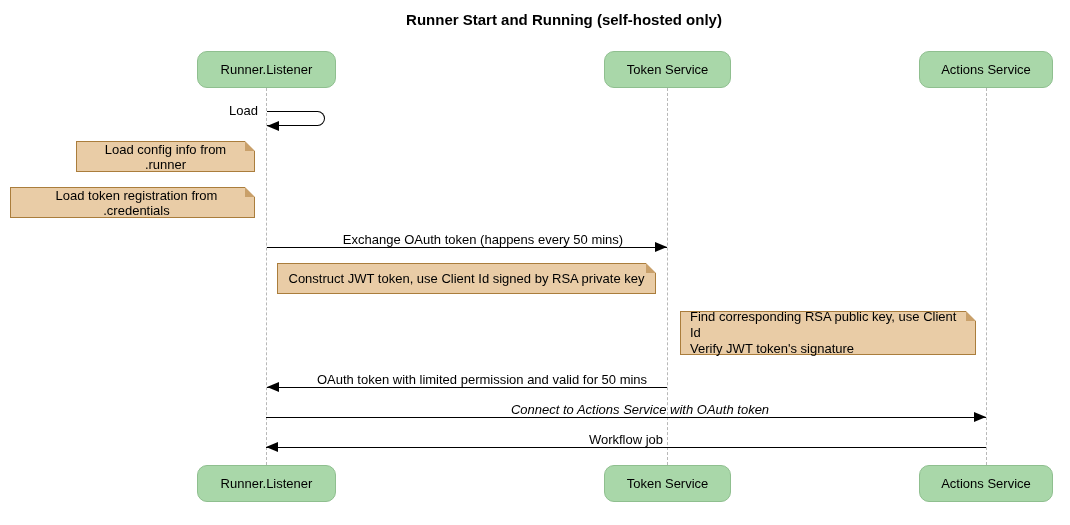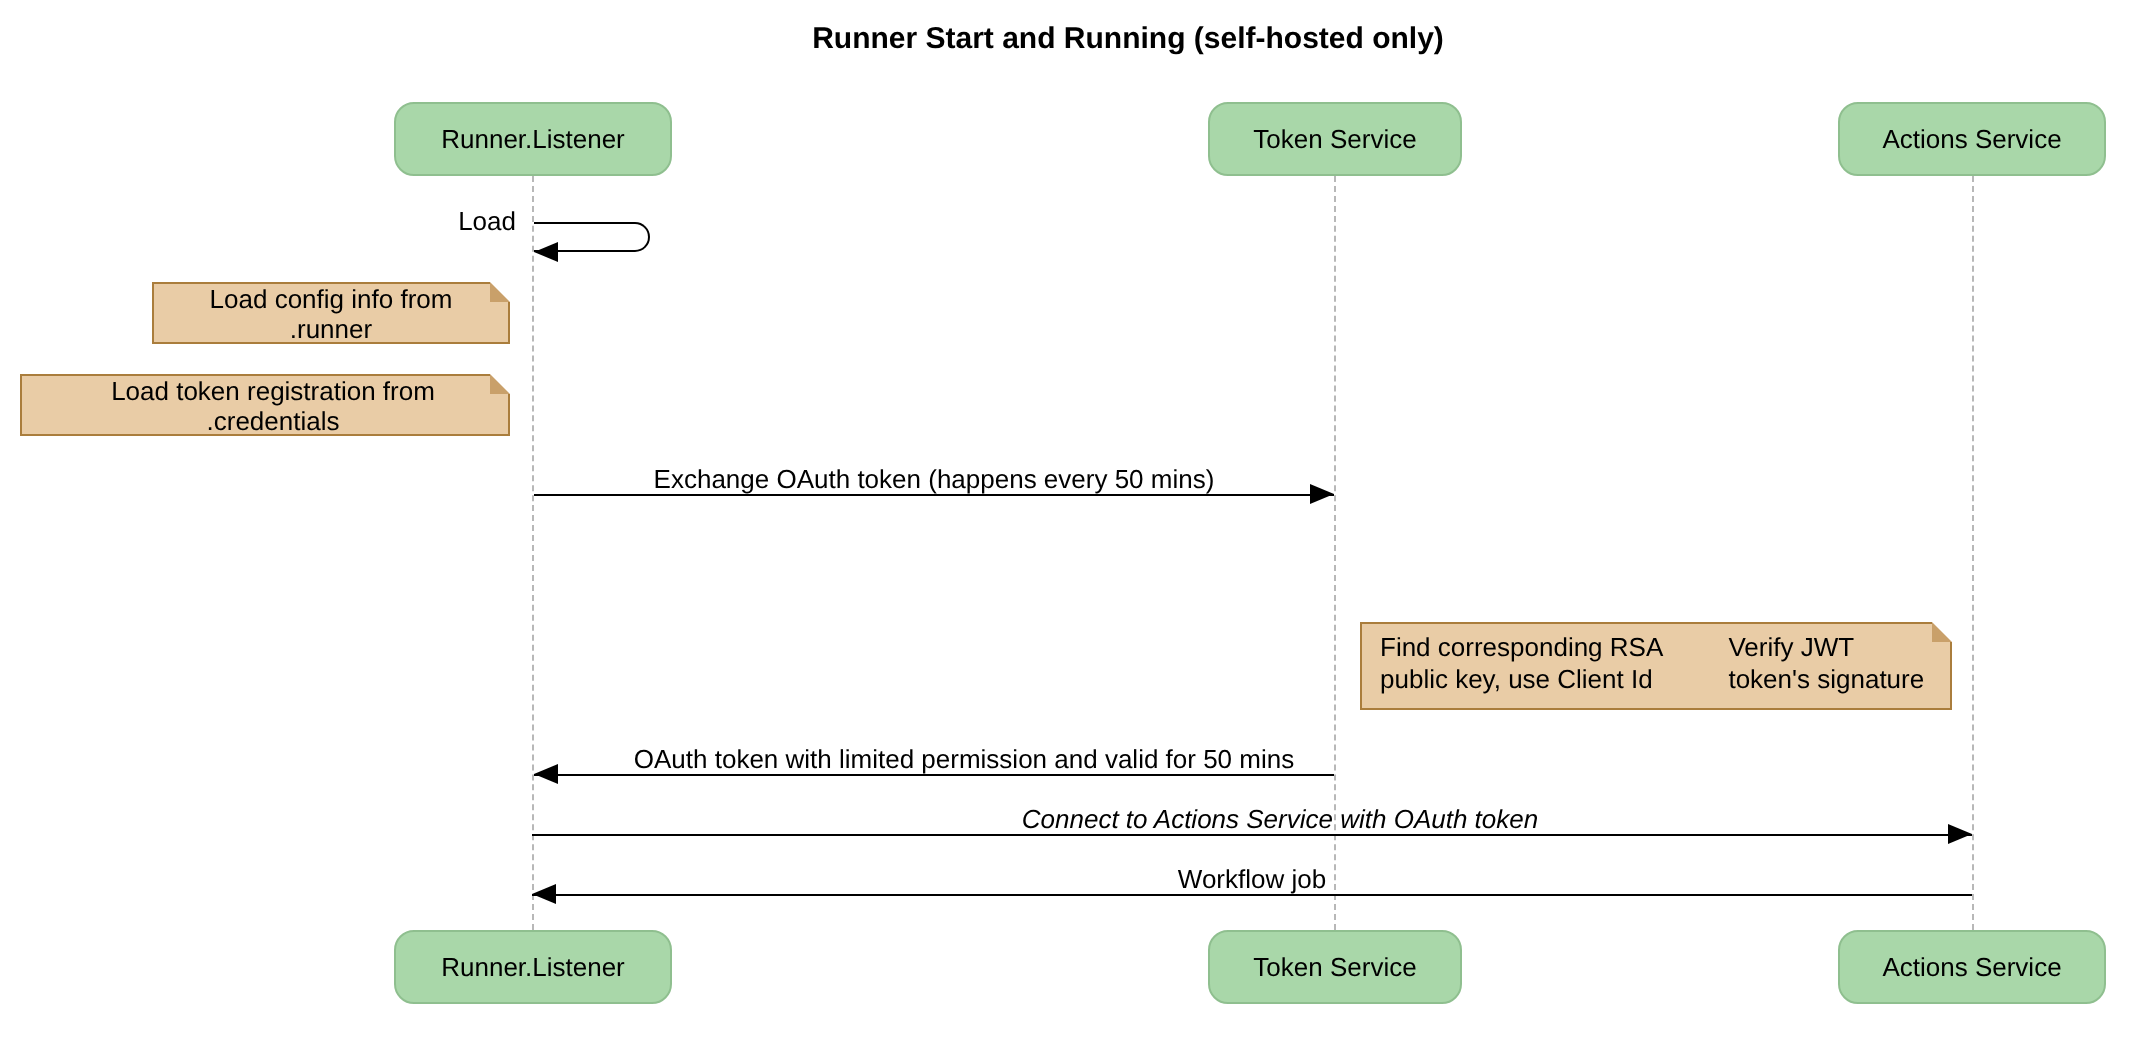--- a/index.html
+++ b/index.html
@@ -59,21 +59,21 @@
     border:1px solid var(--note-border);
     box-sizing:border-box;
     font-size:13px;
     display:flex;
     align-items:center;
     justify-content:center;
     text-align:center;
     padding:2px 8px;
   }
   .note.multiline{
-    flex-direction:row;
+    flex-direction:column;
     align-items:flex-start;
     justify-content:center;
     text-align:left;
     line-height:16px;
     padding:4px 9px;
   }
   .note::before{
     content:"";
     position:absolute;
     top:-1px; right:-1px;
@@ -132,24 +132,25 @@
   <div class="participant" style="left:919px;top:51px;width:134px;">Actions Service</div>
 
   <div class="msg-label right-align" style="left:190px;top:103px;width:68px;">Load</div>
   <div class="self-loop" style="left:267px;top:111px;width:58px;height:15px;"></div>
   <div class="arrow-left" style="left:267px;top:121px;"></div>
 
   <div class="note" style="left:76px;top:141px;width:179px;height:31px;">Load config info from .runner</div>
 
   <div class="note" style="left:10px;top:187px;width:245px;height:31px;padding-left:16px;">Load token registration from .credentials</div>
 
-  <div class="msg-label" style="left:267px;top:232px;width:400px;">Exchange OAuth token (happens every 50 mins)</div>
+  <div class="msg-label" style="left:283px;top:232px;width:400px;">Exchange OAuth token (happens every 50 mins)</div>
   <div class="msg-line" style="left:267px;top:247px;width:400px;"></div>
   <div class="arrow-right" style="left:655px;top:242px;"></div>
 
+  <div class="note" style="left:277px;top:263px;width:379px;height:31px;">Construct JWT token, use Client Id signed by RSA private key</div>
 
   <div class="note multiline" style="left:680px;top:311px;width:296px;height:44px;">
     <span>Find corresponding RSA public key, use Client Id</span>
     <span>Verify JWT token's signature</span>
   </div>
 
   <div class="msg-label" style="left:282px;top:372px;width:400px;">OAuth token with limited permission and valid for 50 mins</div>
   <div class="msg-line" style="left:267px;top:387px;width:400px;"></div>
   <div class="arrow-left" style="left:267px;top:382px;"></div>
 

